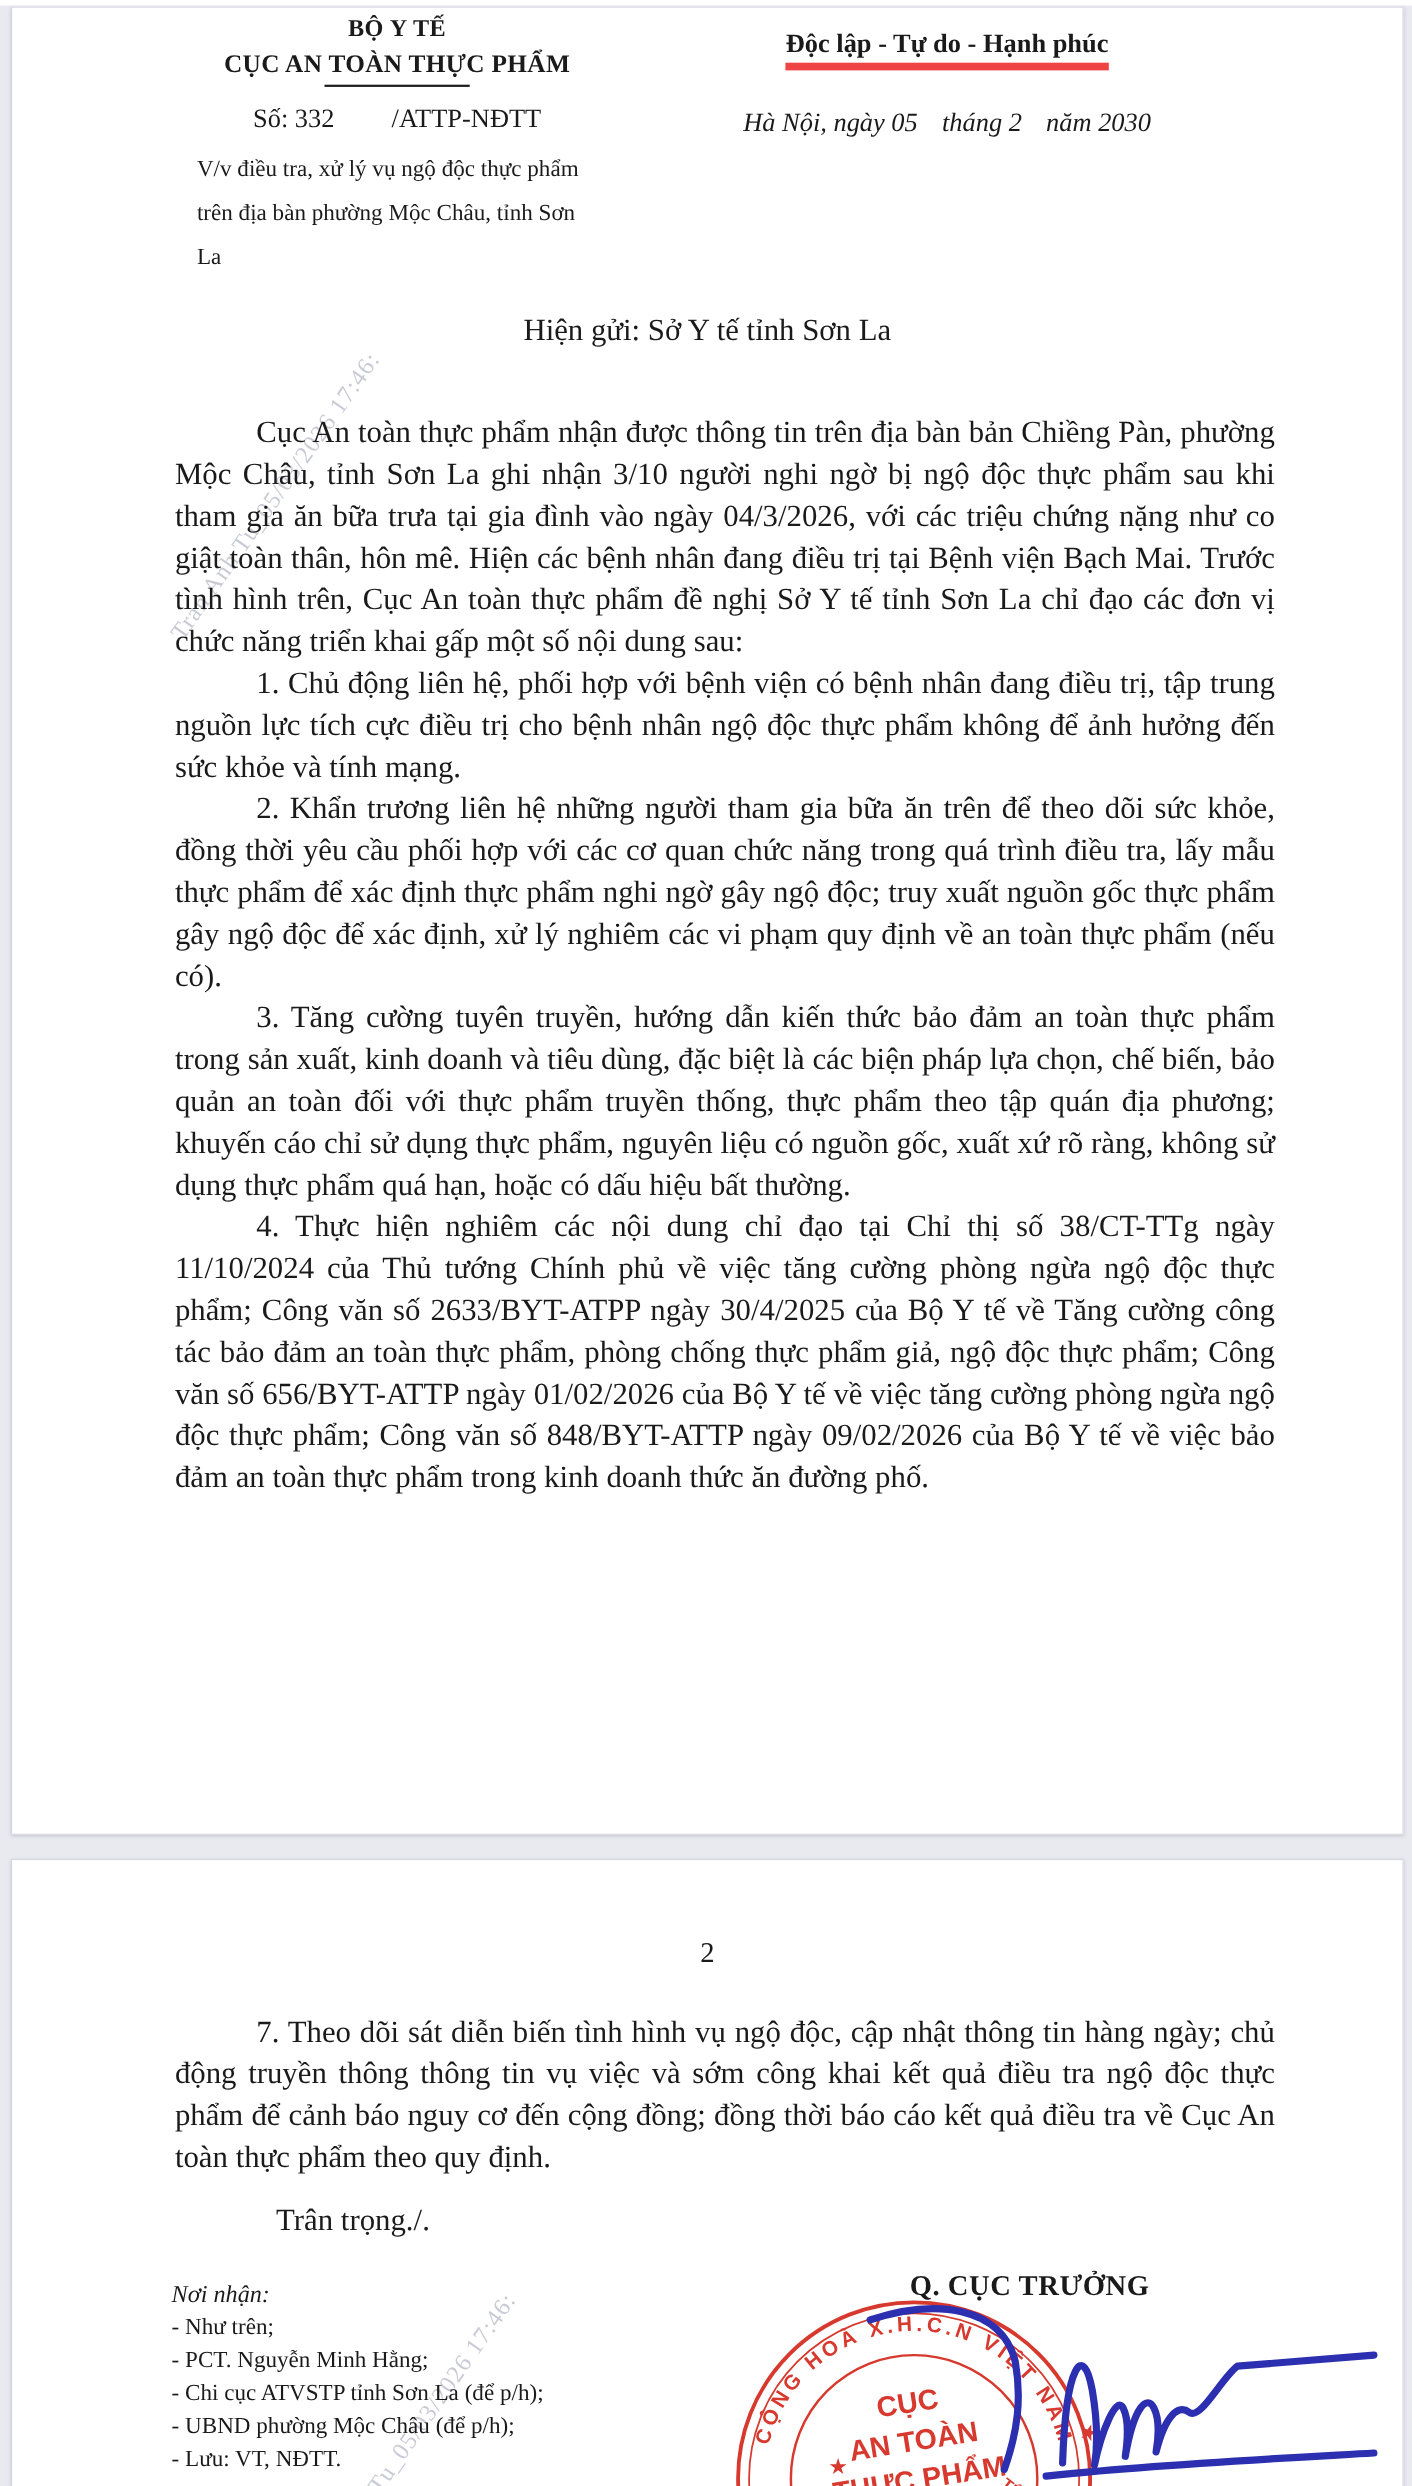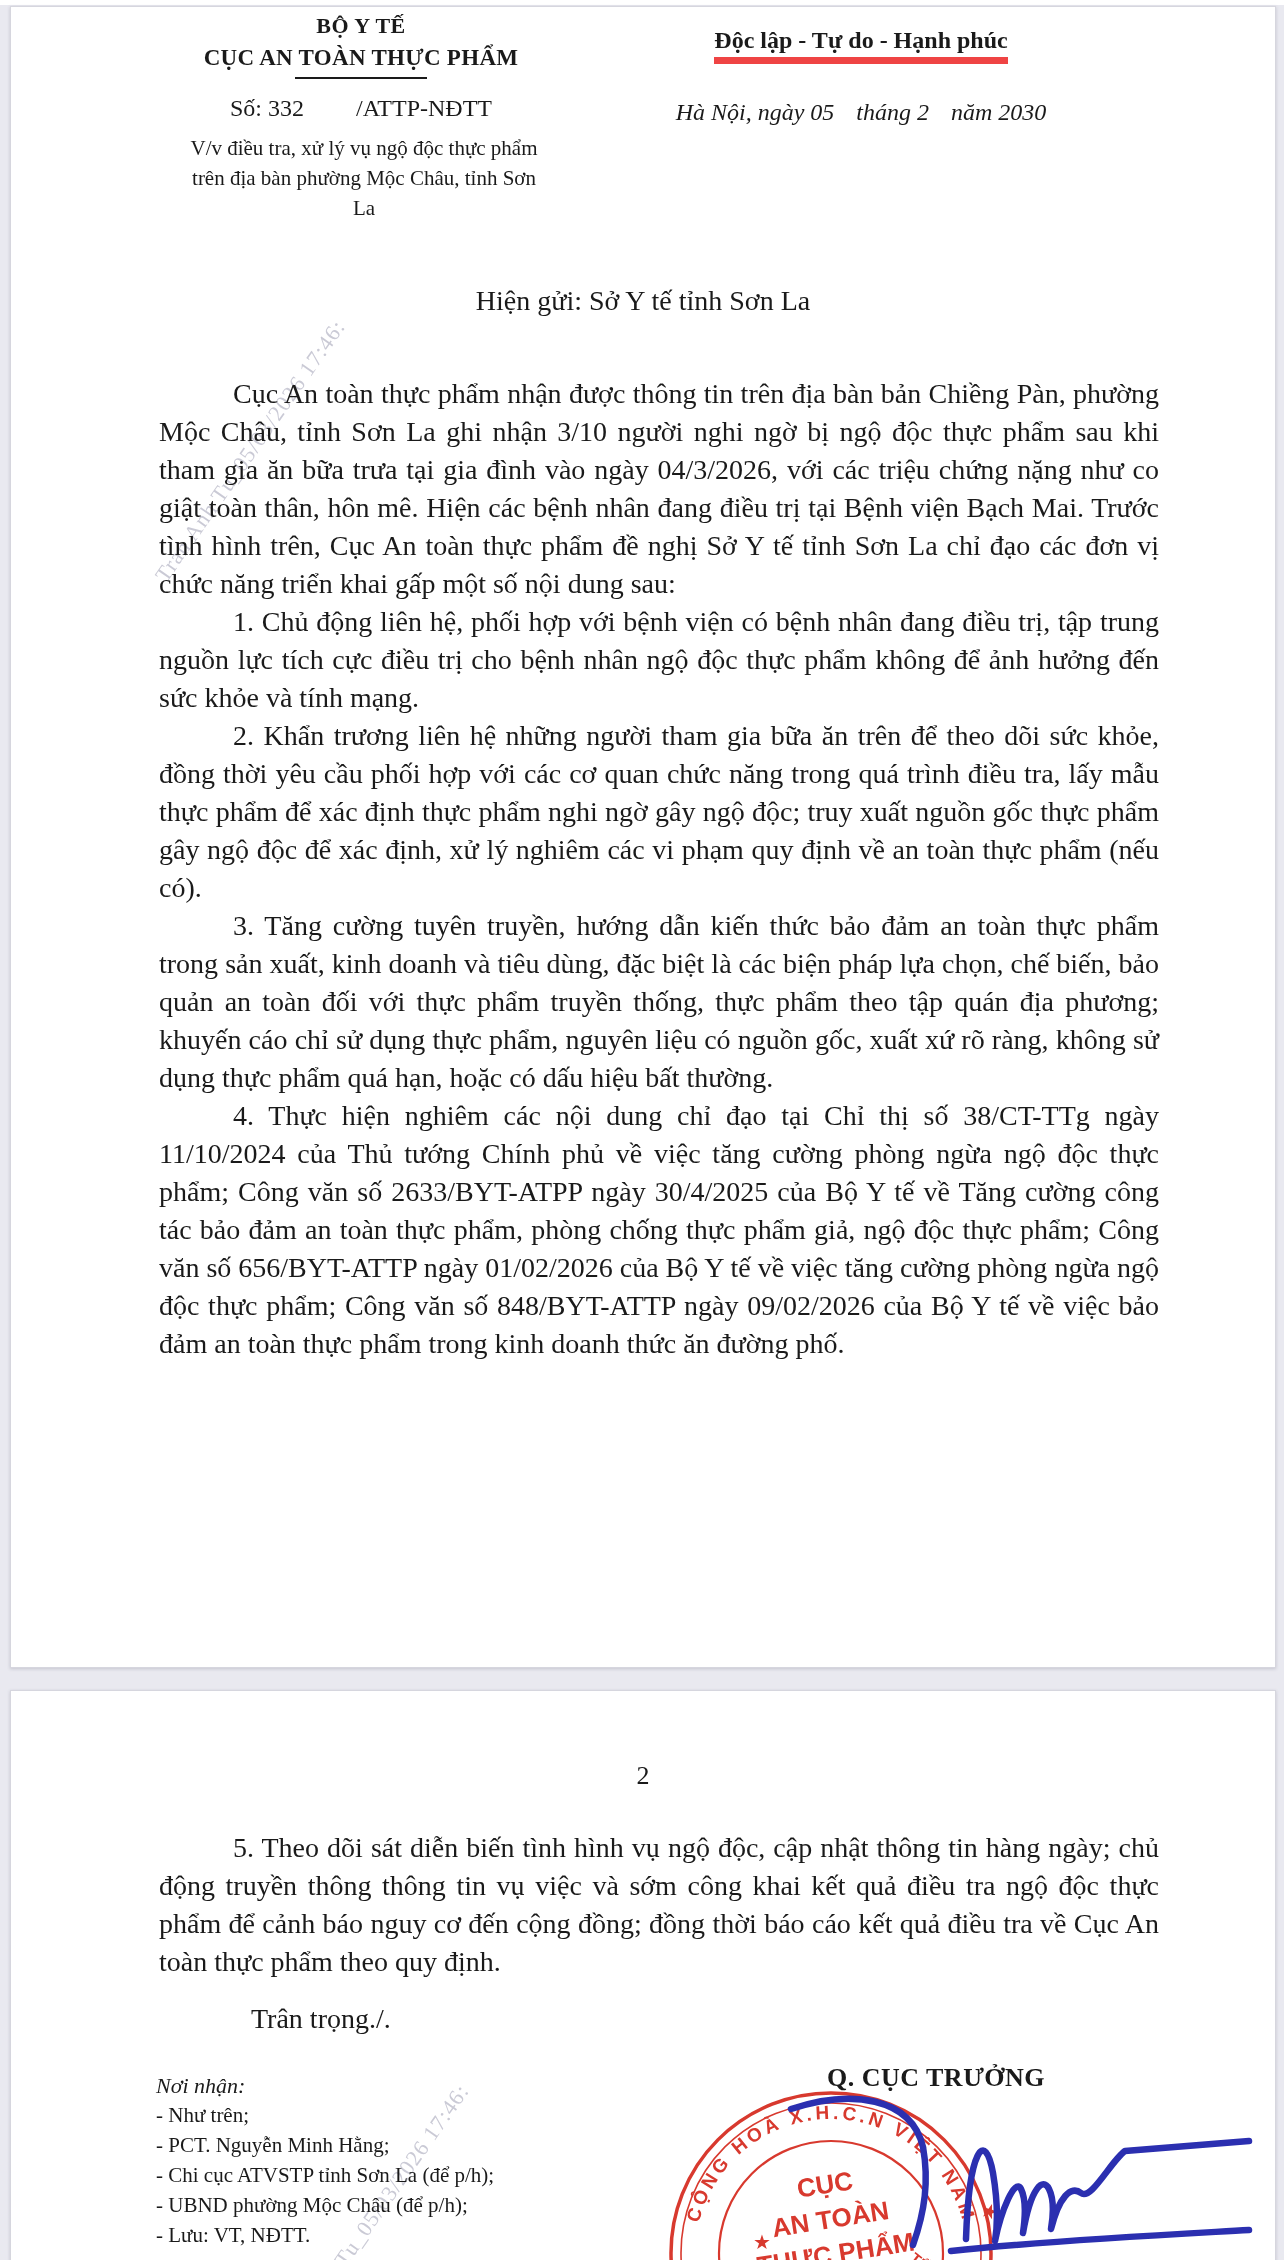--- a/index.html
+++ b/index.html
@@ -25,22 +25,22 @@
   .org{font-size:23px;font-weight:bold;margin-top:6px;letter-spacing:.3px;}
   .org-rule{width:132px;height:2px;background:#1a1a1a;margin:6px auto 0 auto;}
   .motto1{font-size:22px;font-weight:bold;letter-spacing:.3px;}
   .motto2{font-size:24px;font-weight:bold;display:inline-block;margin-top:14px;
           border-bottom:7px solid #ef4444;padding-bottom:3px;}
   .num-line{position:absolute;top:88px;left:165px;width:370px;text-align:center;font-size:24px;}
   .num-line .gap{display:inline-block;width:52px;}
   .date-line{position:absolute;top:92px;left:525px;width:650px;text-align:center;
              font-size:24px;font-style:italic;}
   .date-line .gap{display:inline-block;width:22px;}
-  .subject{position:absolute;top:126px;left:168px;width:370px;text-align:center;
-           font-size:21px;line-height:30px;}
+  .subject{position:absolute;top:126px;left:168px;width:370px;text-align:left;
+           font-size:21px;line-height:40px;}
 
   .salutation{position:absolute;top:278px;left:0;width:1264px;text-align:center;font-size:28px;}
 
   .body1{position:absolute;top:368px;left:148px;width:1000px;}
   .body1 p, .body2 p{
     margin:0;font-size:28px;line-height:38px;text-align:justify;text-indent:74px;
   }
   .body2{position:absolute;top:138px;left:148px;width:1000px;}
   .page-num{position:absolute;top:70px;left:0;width:1264px;text-align:center;font-size:26px;}
   .closing{font-size:28px;margin-top:22px;text-indent:92px;}
@@ -102,21 +102,21 @@
   </div>
 </div>
 
 <div class="page" id="page2">
 
   <div class="watermark wm2">2_Tran Anh Tu_05/03/2026 17:46:</div>
 
   <div class="page-num">2</div>
 
   <div class="body2">
-    <p>5. Theo dõi sát diễn biến tình hình vụ ngộ độc, cập nhật thông tin hàng ngày; chủ động truyền thông thông tin vụ việc và sớm công khai kết quả điều tra ngộ độc thực phẩm để cảnh báo nguy cơ đến cộng đồng; đồng thời báo cáo kết quả điều tra về Cục An toàn thực phẩm theo quy định.</p>
+    <p>7. Theo dõi sát diễn biến tình hình vụ ngộ độc, cập nhật thông tin hàng ngày; chủ động truyền thông thông tin vụ việc và sớm công khai kết quả điều tra ngộ độc thực phẩm để cảnh báo nguy cơ đến cộng đồng; đồng thời báo cáo kết quả điều tra về Cục An toàn thực phẩm theo quy định.</p>
     <div class="closing">Trân trọng./.</div>
   </div>
 
   <div class="recipients">
     <div class="recipients-label">Nơi nhận:</div>
     <div class="recipient-item">- Như trên;</div>
     <div class="recipient-item">- PCT. Nguyễn Minh Hằng;</div>
     <div class="recipient-item">- Chi cục ATVSTP tỉnh Sơn La (để p/h);</div>
     <div class="recipient-item">- UBND phường Mộc Châu (để p/h);</div>
     <div class="recipient-item">- Lưu: VT, NĐTT.</div>

